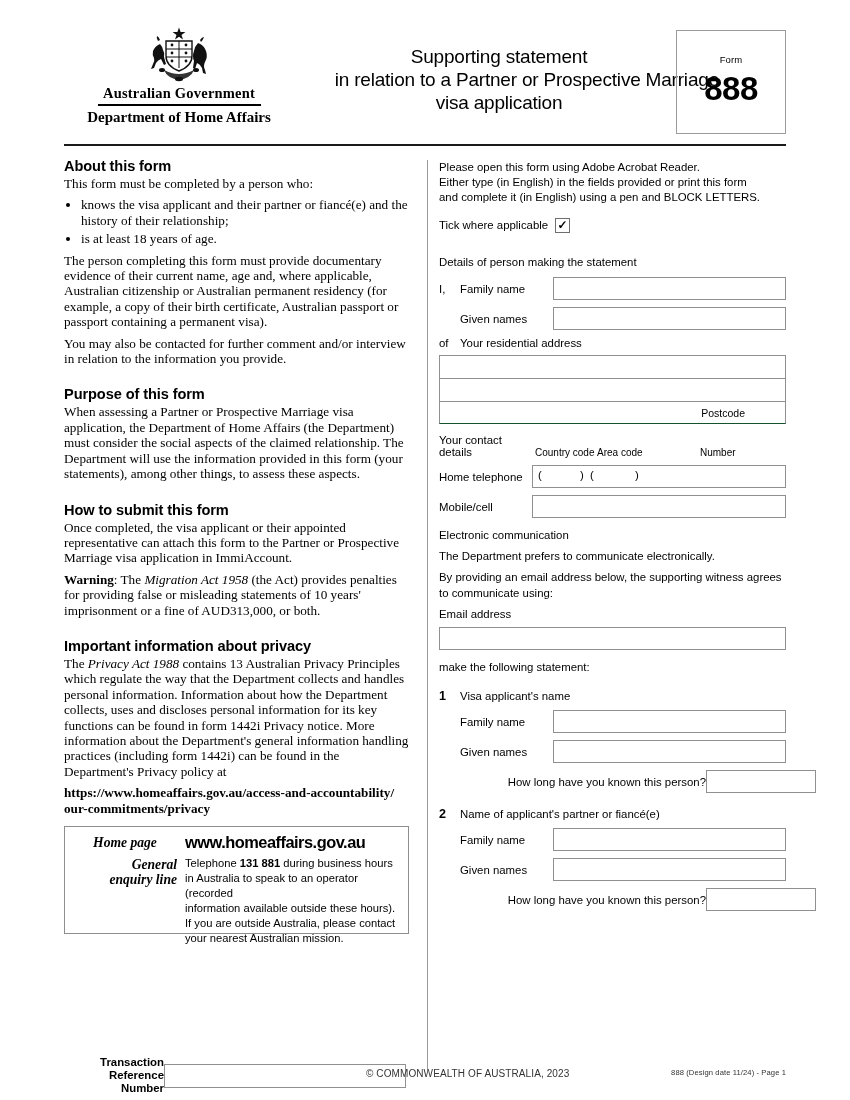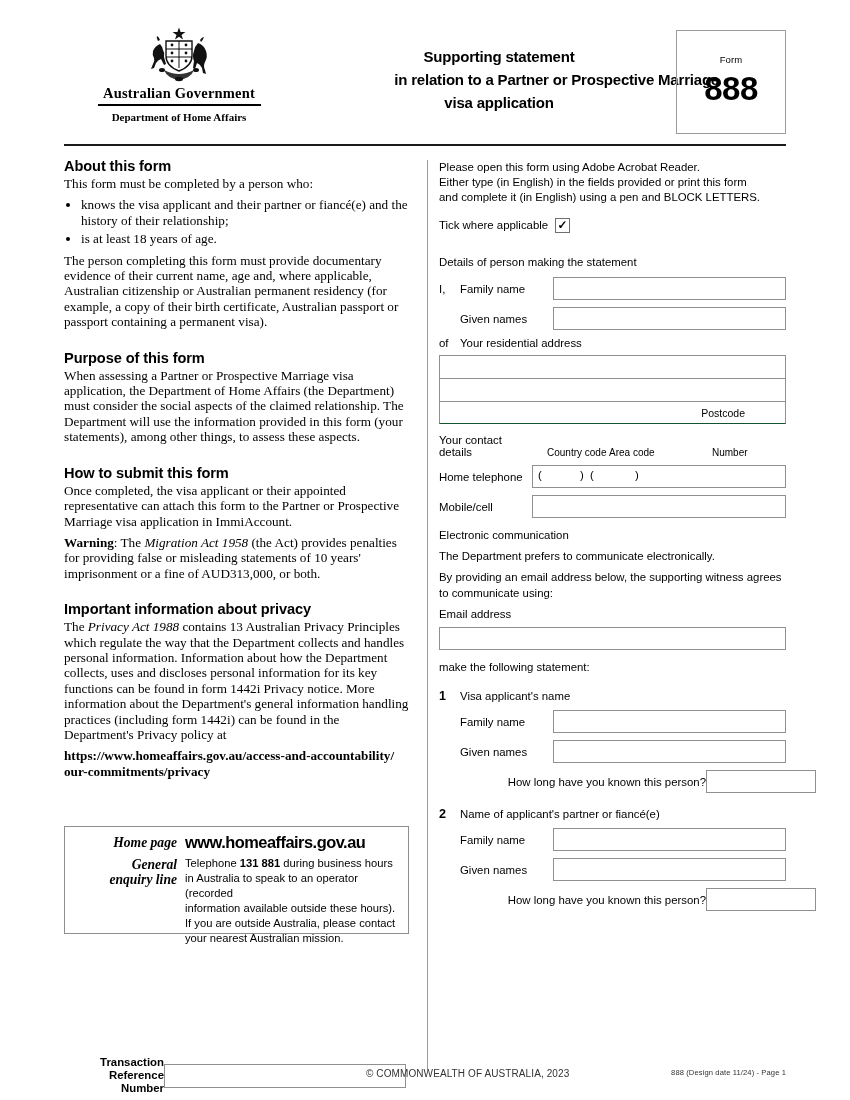--- a/index.html
+++ b/index.html
@@ -54,33 +54,33 @@
   }
   .gov-rule {
     width: 163px;
     height: 1.6px;
     background: #000;
     margin: 2px auto 3px auto;
   }
   .dept-line {
     font-family: "Liberation Serif", serif;
     font-weight: bold;
-    font-size: 11px;
+    font-size: 15px;
     line-height: 16px;
     color: #000;
   }
 
   .title-block {
     position: absolute;
     left: 215px;
     top: 19px;
     width: 440px;
     text-align: center;
-    font-weight: bold;
-    font-size: 15px;
+    font-weight: normal;
+    font-size: 19px;
     line-height: 23px;
     letter-spacing: -0.2px;
   }
   .title-block .l1 { display:block; }
   .title-block .l2 { display:block;text-align:right; }
   .title-block .l3 { display:block; }
 
   .form-box {
     position: absolute;
     left: 612px;
@@ -186,21 +186,21 @@
     left: 8px;
     top: 8px;
     width: 104px;
     text-align: right;
     font-family: "Liberation Serif", serif;
     font-style: italic;
     font-weight: bold;
     font-size: 13.6px;
     line-height: 15px;
   }
-  .cb-label-home { margin-bottom: 7px; }
+  .cb-label-home { margin-bottom: 7px; text-align: center; }
   .cb-right {
     position: absolute;
     left: 120px;
     top: 6px;
     width: 216px;
   }
   .cb-url {
     font-family: "Liberation Sans", sans-serif;
     font-weight: bold;
     font-size: 16.4px;
@@ -293,21 +293,20 @@
     right: 40px;
     top: 5px;
     font-family: "Liberation Sans", sans-serif;
     font-size: 10.5px;
   }
 
   .contact-head-row {
     display: flex;
     align-items: flex-end;
     margin-top: 10px;
-    gap: 12px;
   }
   .contact-head {
     font-family: "Liberation Sans", sans-serif;
     font-size: 11.4px;
     width: 93px;
     flex: none;
   }
   .code-labels {
     position: relative;
     flex: 1;
@@ -482,20 +481,21 @@
 
   <div class="left-col">
 
     <h2 class="sec-head">About this form</h2>
     <p class="body">This form must be completed by a person who:</p>
     <ul class="bullets">
       <li>knows the visa applicant and their partner or fiancé(e) and the history of their relationship;</li>
       <li>is at least 18 years of age.</li>
     </ul>
     <p class="body">The person completing this form must provide documentary evidence of their current name, age and, where applicable, Australian citizenship or Australian permanent residency (for example, a copy of their birth certificate, Australian passport or passport containing a permanent visa).</p>
+    <p class="body">You may also be contacted for further comment and/or interview in relation to the information you provide.</p>
 
     <h2 class="sec-head spaced">Purpose of this form</h2>
     <p class="body">When assessing a Partner or Prospective Marriage visa application, the Department of Home Affairs (the Department) must consider the social aspects of the claimed relationship. The Department will use the information provided in this form (your statements), among other things, to assess these aspects.</p>
 
     <h2 class="sec-head spaced">How to submit this form</h2>
     <p class="body">Once completed, the visa applicant or their appointed representative can attach this form to the Partner or Prospective Marriage visa application in ImmiAccount.</p>
     <p class="body"><span class="bd">Warning</span><span>:  The </span><span class="it">Migration Act 1958</span><span> (the Act) provides penalties for providing false or misleading statements of 10 years' imprisonment or a fine of AUD313,000, or both.</span></p>
 
     <h2 class="sec-head spaced">Important information about privacy</h2>
     <p class="body"><span>The </span><span class="it">Privacy Act 1988</span><span> contains 13 Australian Privacy Principles which regulate the way that the Department collects and handles personal information. Information about how the Department collects, uses and discloses personal information for its key functions can be found in form 1442i Privacy notice. More information about the Department's general information handling practices (including form 1442i) can be found in the Department's Privacy policy at</span></p>

